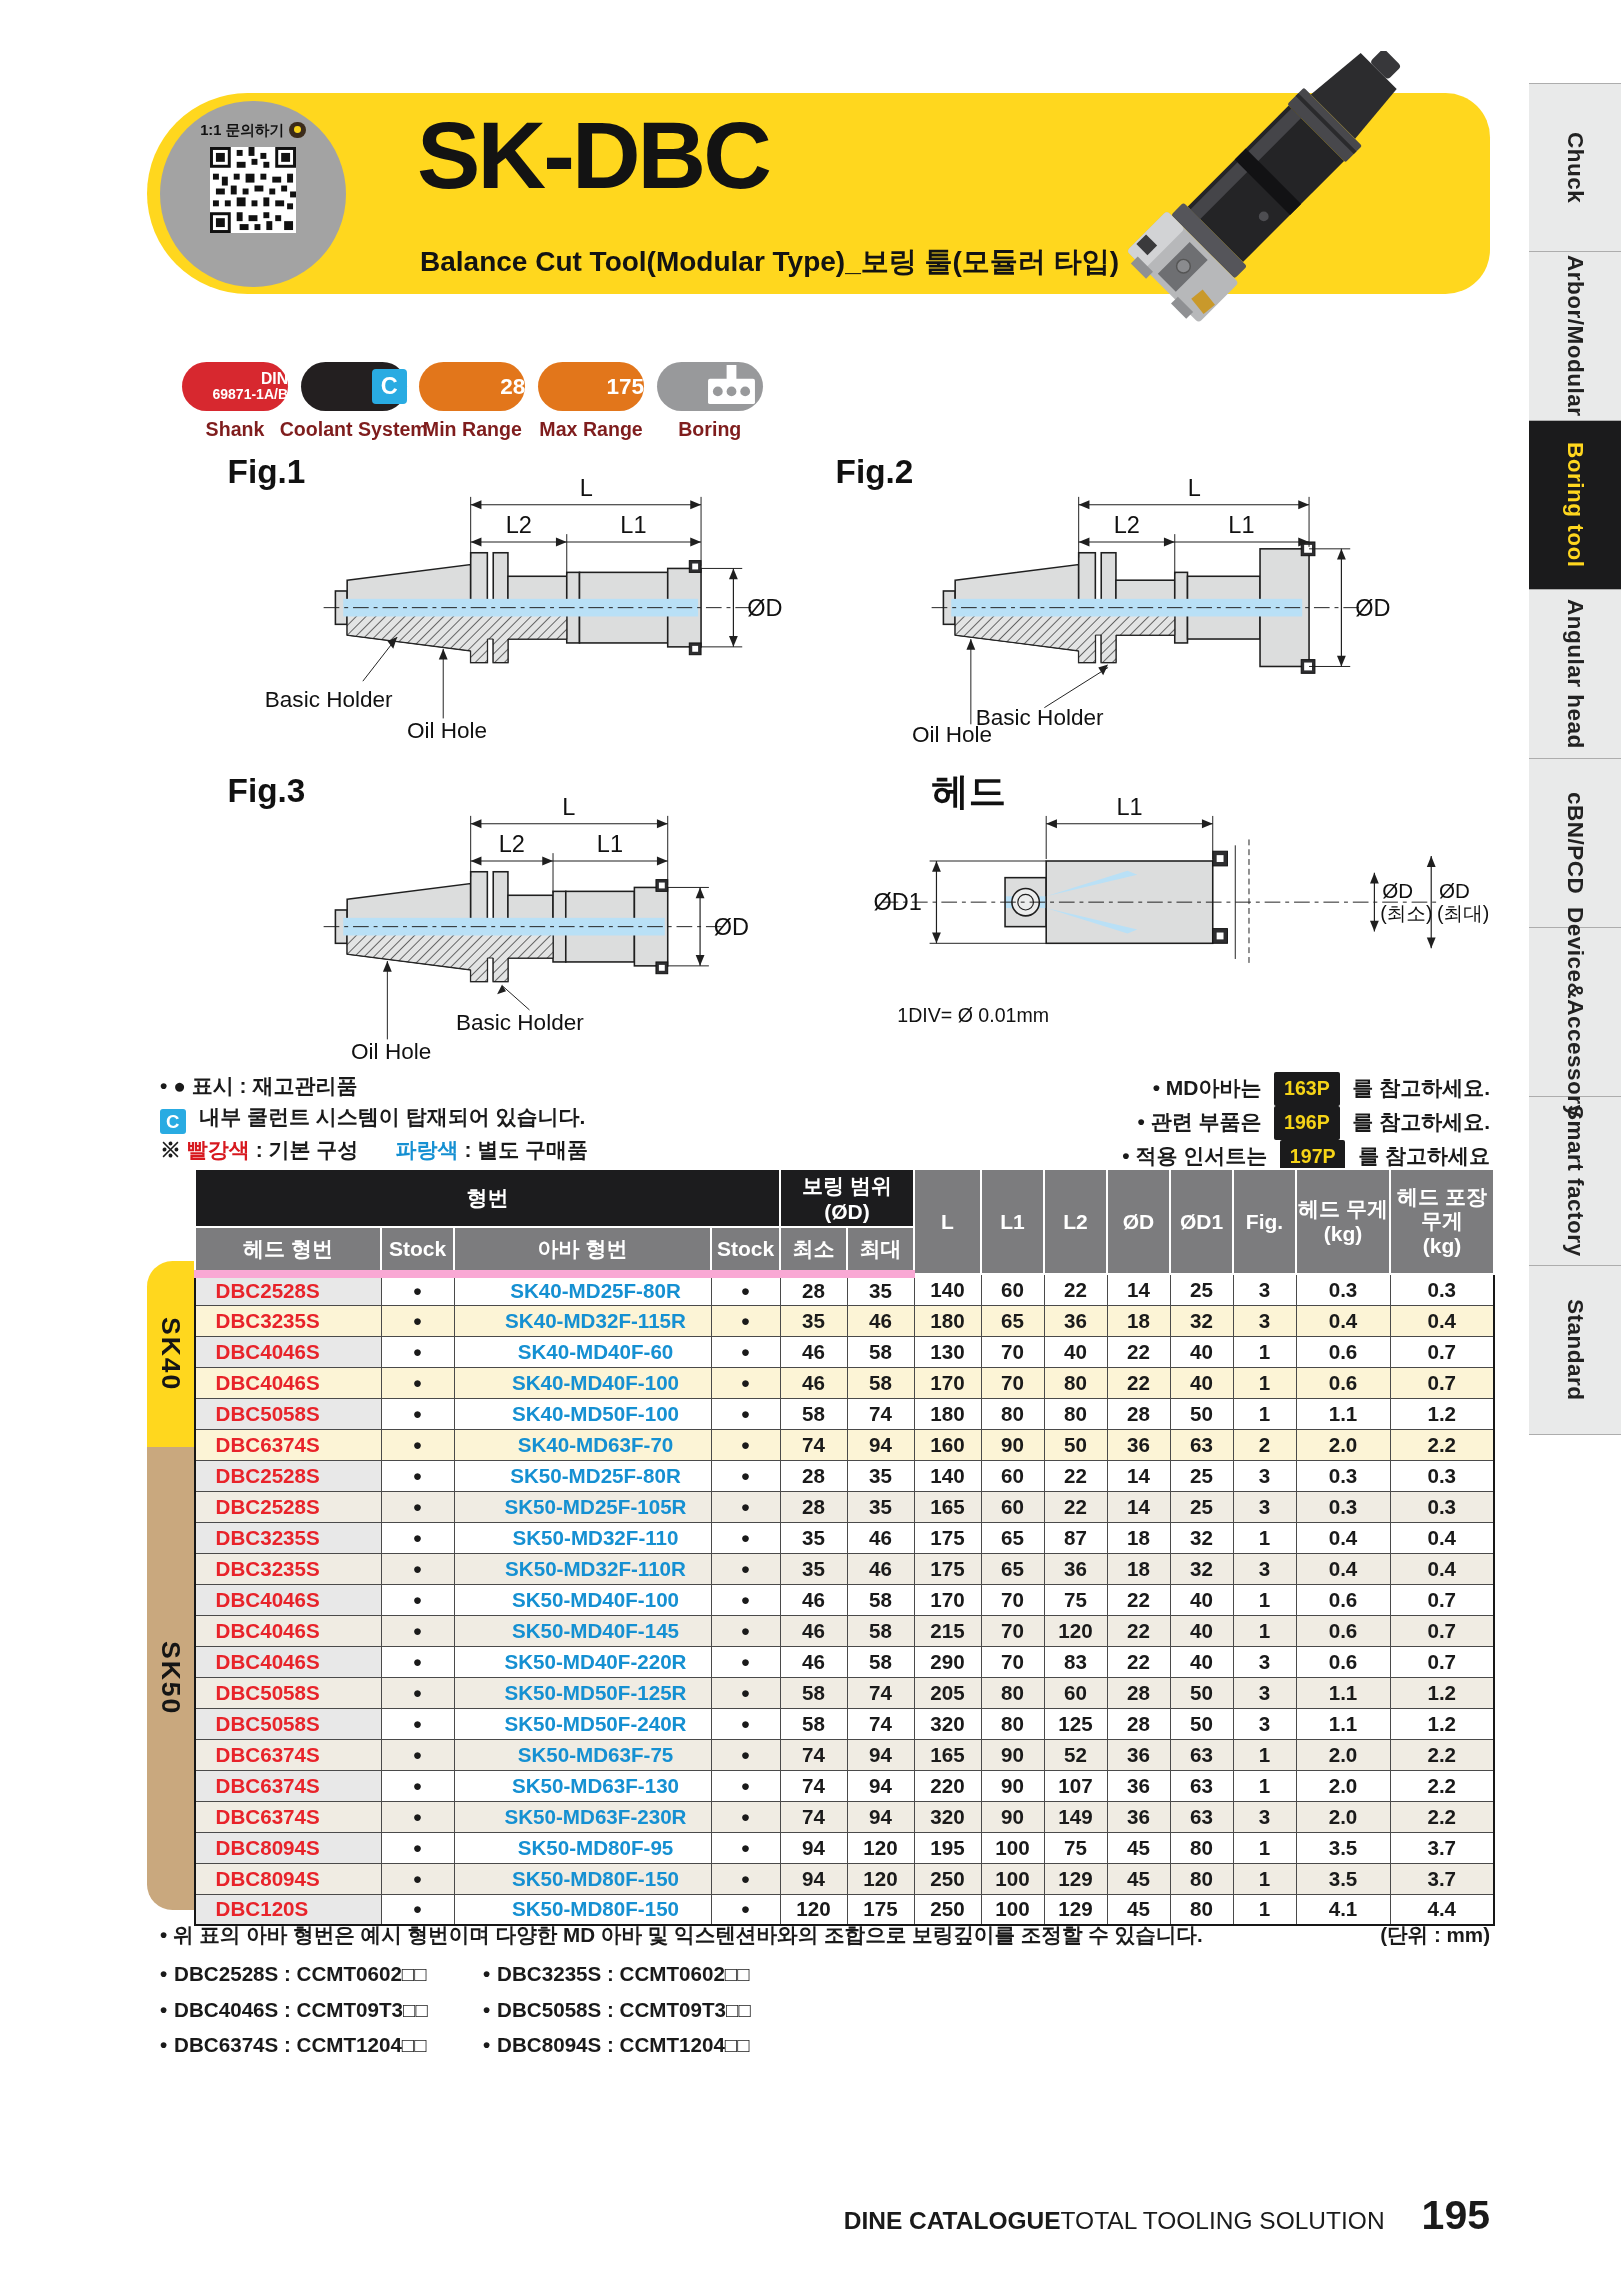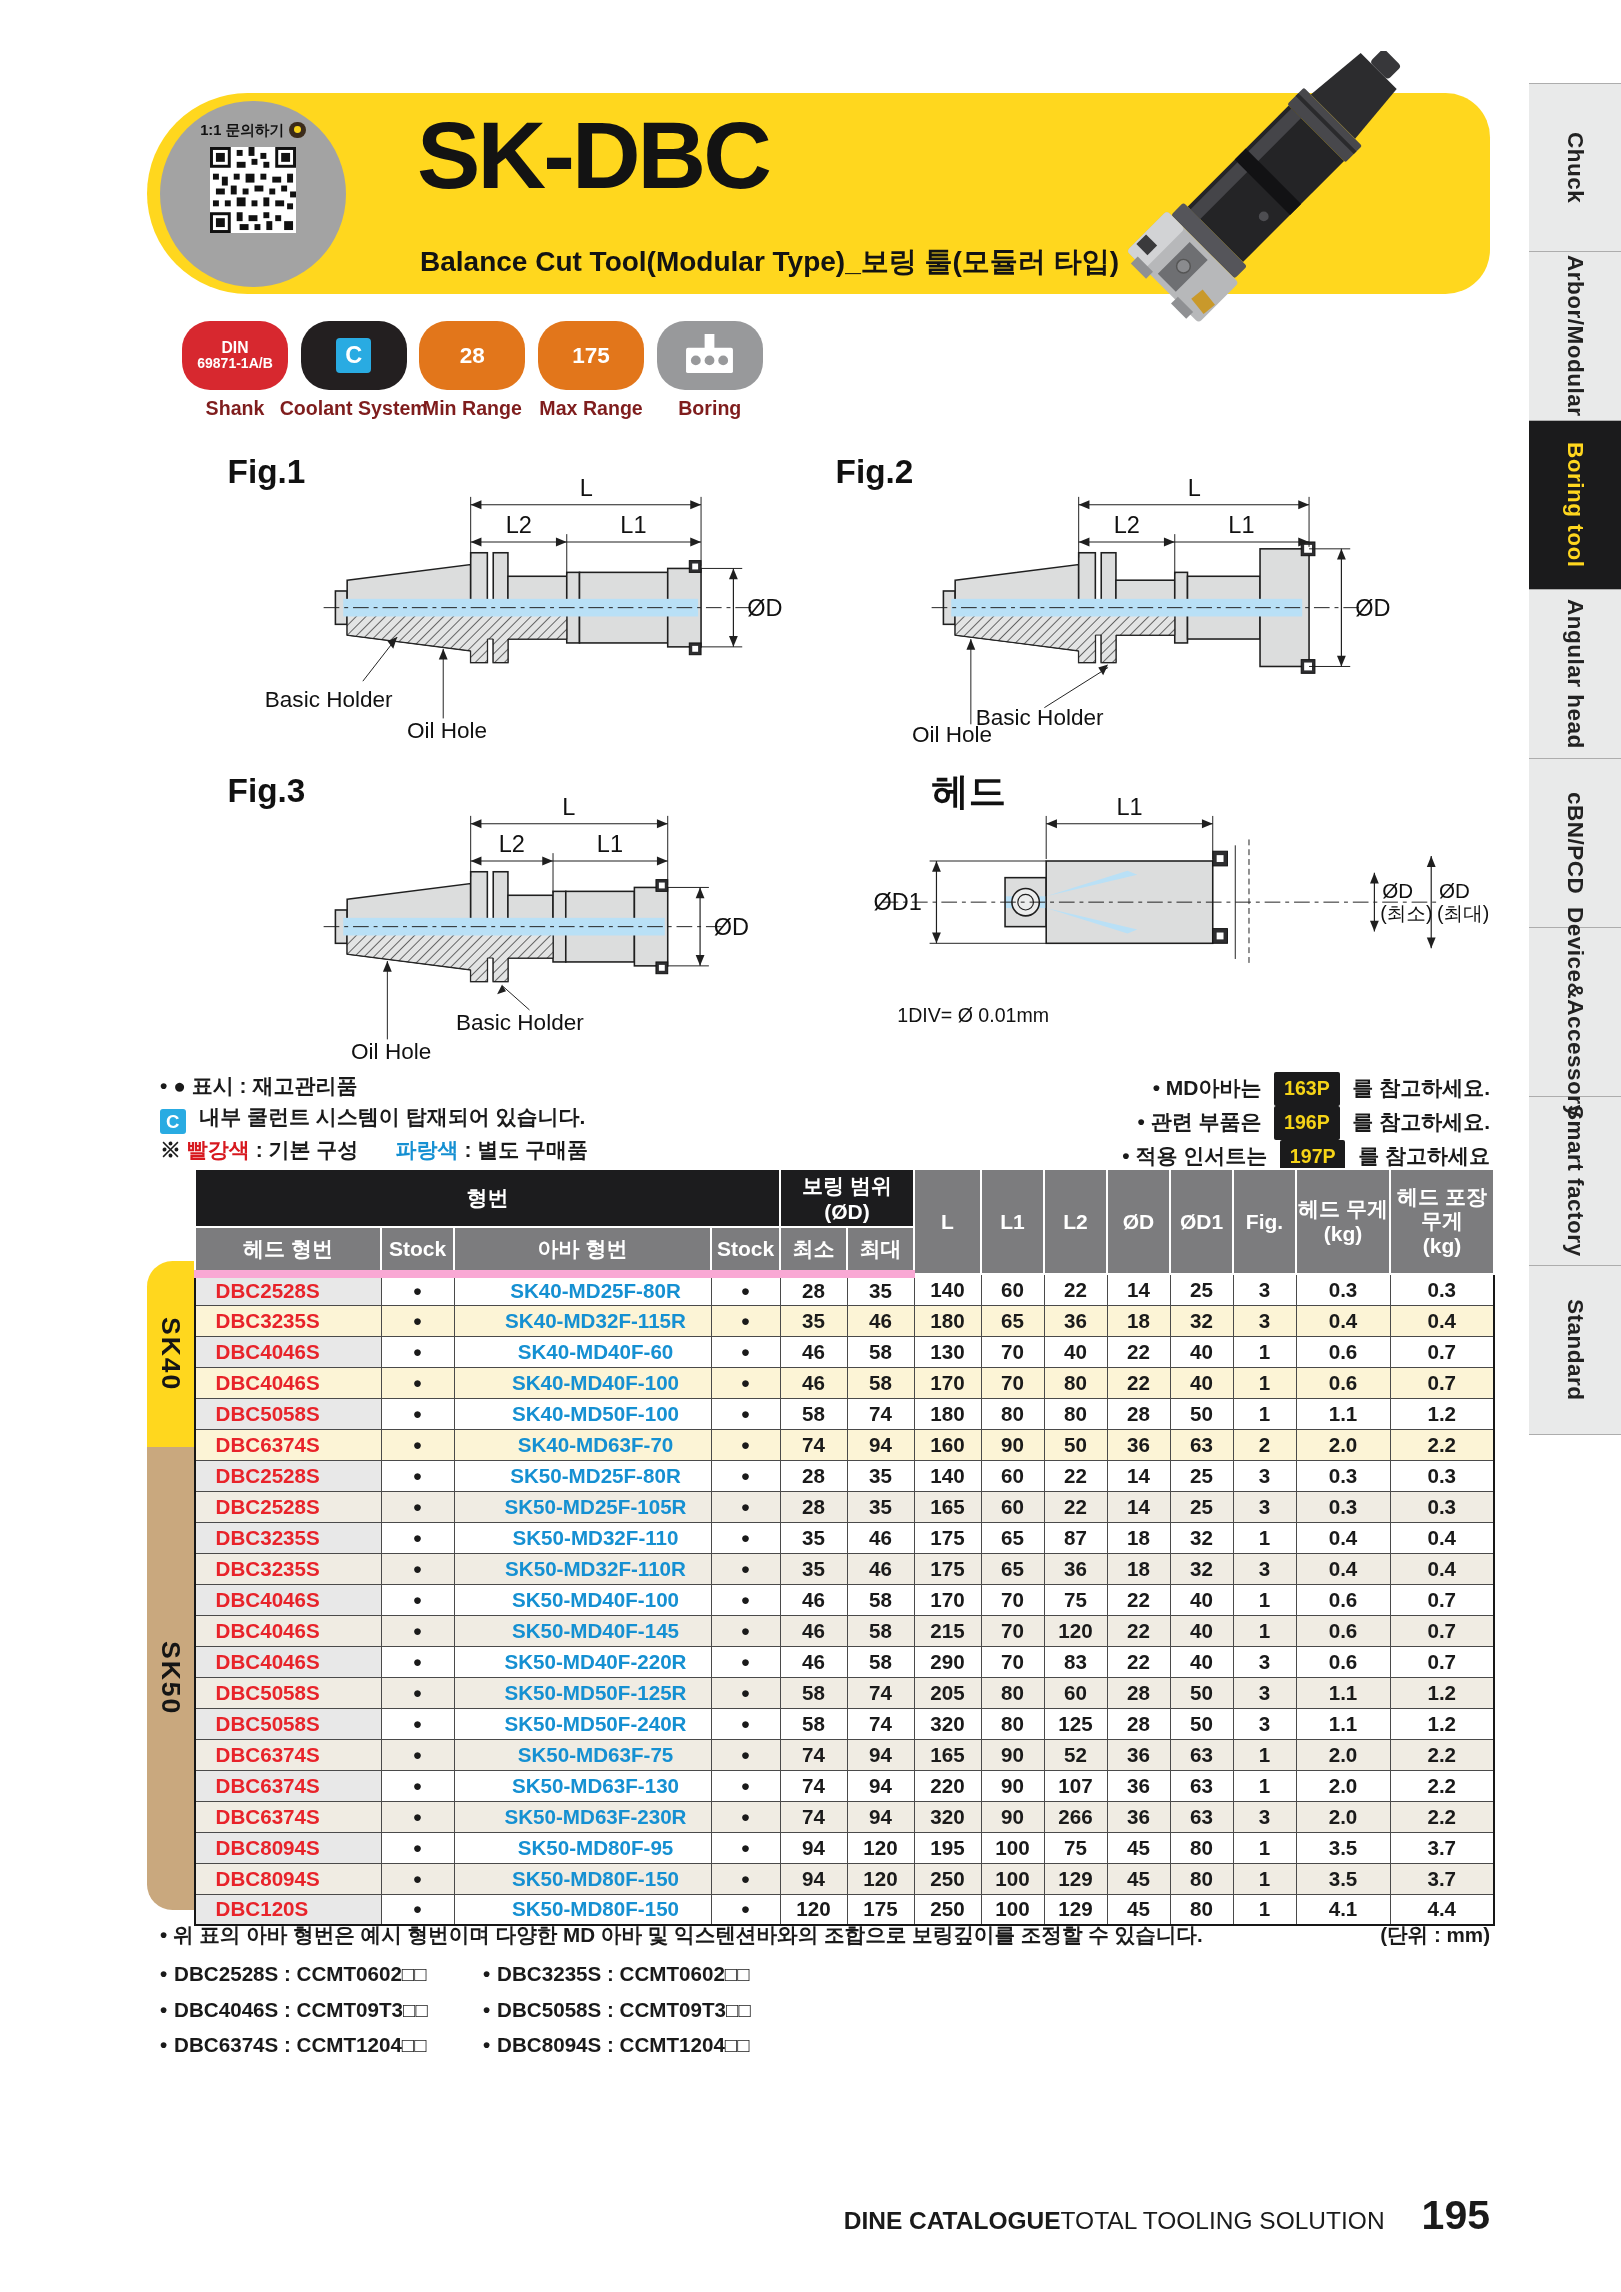--- a/index.html
+++ b/index.html
@@ -23,21 +23,21 @@
   .qr-cap .dot-ic { width:16.7px; height:16.7px; border-radius:50%; background:#3b2b1a; display:inline-block; position:relative; }
   .qr-cap .dot-ic::after{ content:""; position:absolute; left:4.9px; top:3.9px; width:6.9px; height:6.9px; border-radius:50%; background:#f7d117; }
   .qr-box { margin-top:7.8px; }
   .hd-title { position:absolute; left:417px; top:101px; font-size:95px; font-weight:800; letter-spacing:-2.9px; color:#131313; }
   .hd-sub { position:absolute; left:420px; top:243px; font-size:28px; font-weight:700; color:#131313; }
   .tool-photo { position:absolute; left:1049px; top:51px; z-index:5; }
 
   
   .badges { position:absolute; left:182px; top:321px; display:flex; }
   .badge-unit { width:106px; margin-right:12.7px; display:flex; flex-direction:column; align-items:center; }
-  .pill { width:106px; height:69px; border-radius:28px; display:flex; flex-direction:column; align-items:center; justify-content:center; color:#fff; font-weight:700; }
+  .pill { width:106px; height:49px; border-radius:28px; display:flex; flex-direction:column; align-items:flex-end; justify-content:center; color:#fff; font-weight:700;margin-top:41px; }
   .pill.red { background:#d7282f; font-size:15.7px; line-height:1.12; text-align:center; }
   .pill.red .l2 { font-size:14px; }
   .pill.black { background:#231f20; }
   .pill.orange { background:#e2761b; font-size:22.5px; }
   .pill.gray { background:#98999b; }
   .cool-sq { width:35px; height:35px; background:#29abe2; border-radius:3.9px; display:flex; align-items:center; justify-content:center; font-size:23.5px; font-weight:700; color:#fff; }
   .badge-lbl { margin-top:6.9px; font-size:19.6px; font-weight:700; white-space:nowrap; color:#7f1d1d; }
 
   
   .fig-svg { position:absolute; }
@@ -778,21 +778,21 @@
         </tr>
         <tr class="alt-sk50">
           <td class="c-head">DBC6374S</td>
           <td class="c-dot">●</td>
           <td class="c-arbor">SK50-MD63F-230R</td>
           <td class="c-dot">●</td>
           <td class="c-num">74</td>
           <td class="c-num">94</td>
           <td class="c-num">320</td>
           <td class="c-num">90</td>
-          <td class="c-num">266</td>
+          <td class="c-num">149</td>
           <td class="c-num">36</td>
           <td class="c-num">63</td>
           <td class="c-num">3</td>
           <td class="c-num">2.0</td>
           <td class="c-num">2.2</td>
         </tr>
         <tr>
           <td class="c-head">DBC8094S</td>
           <td class="c-dot">●</td>
           <td class="c-arbor">SK50-MD80F-95</td>

